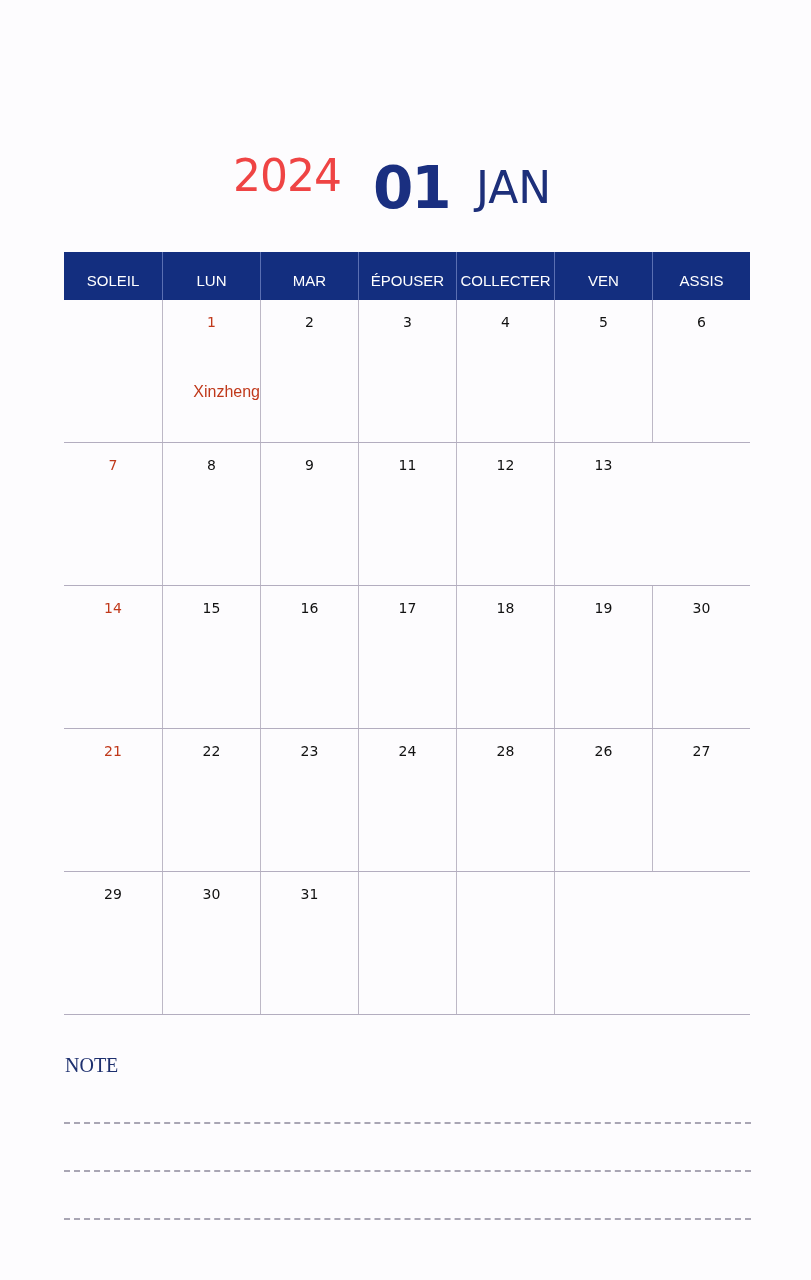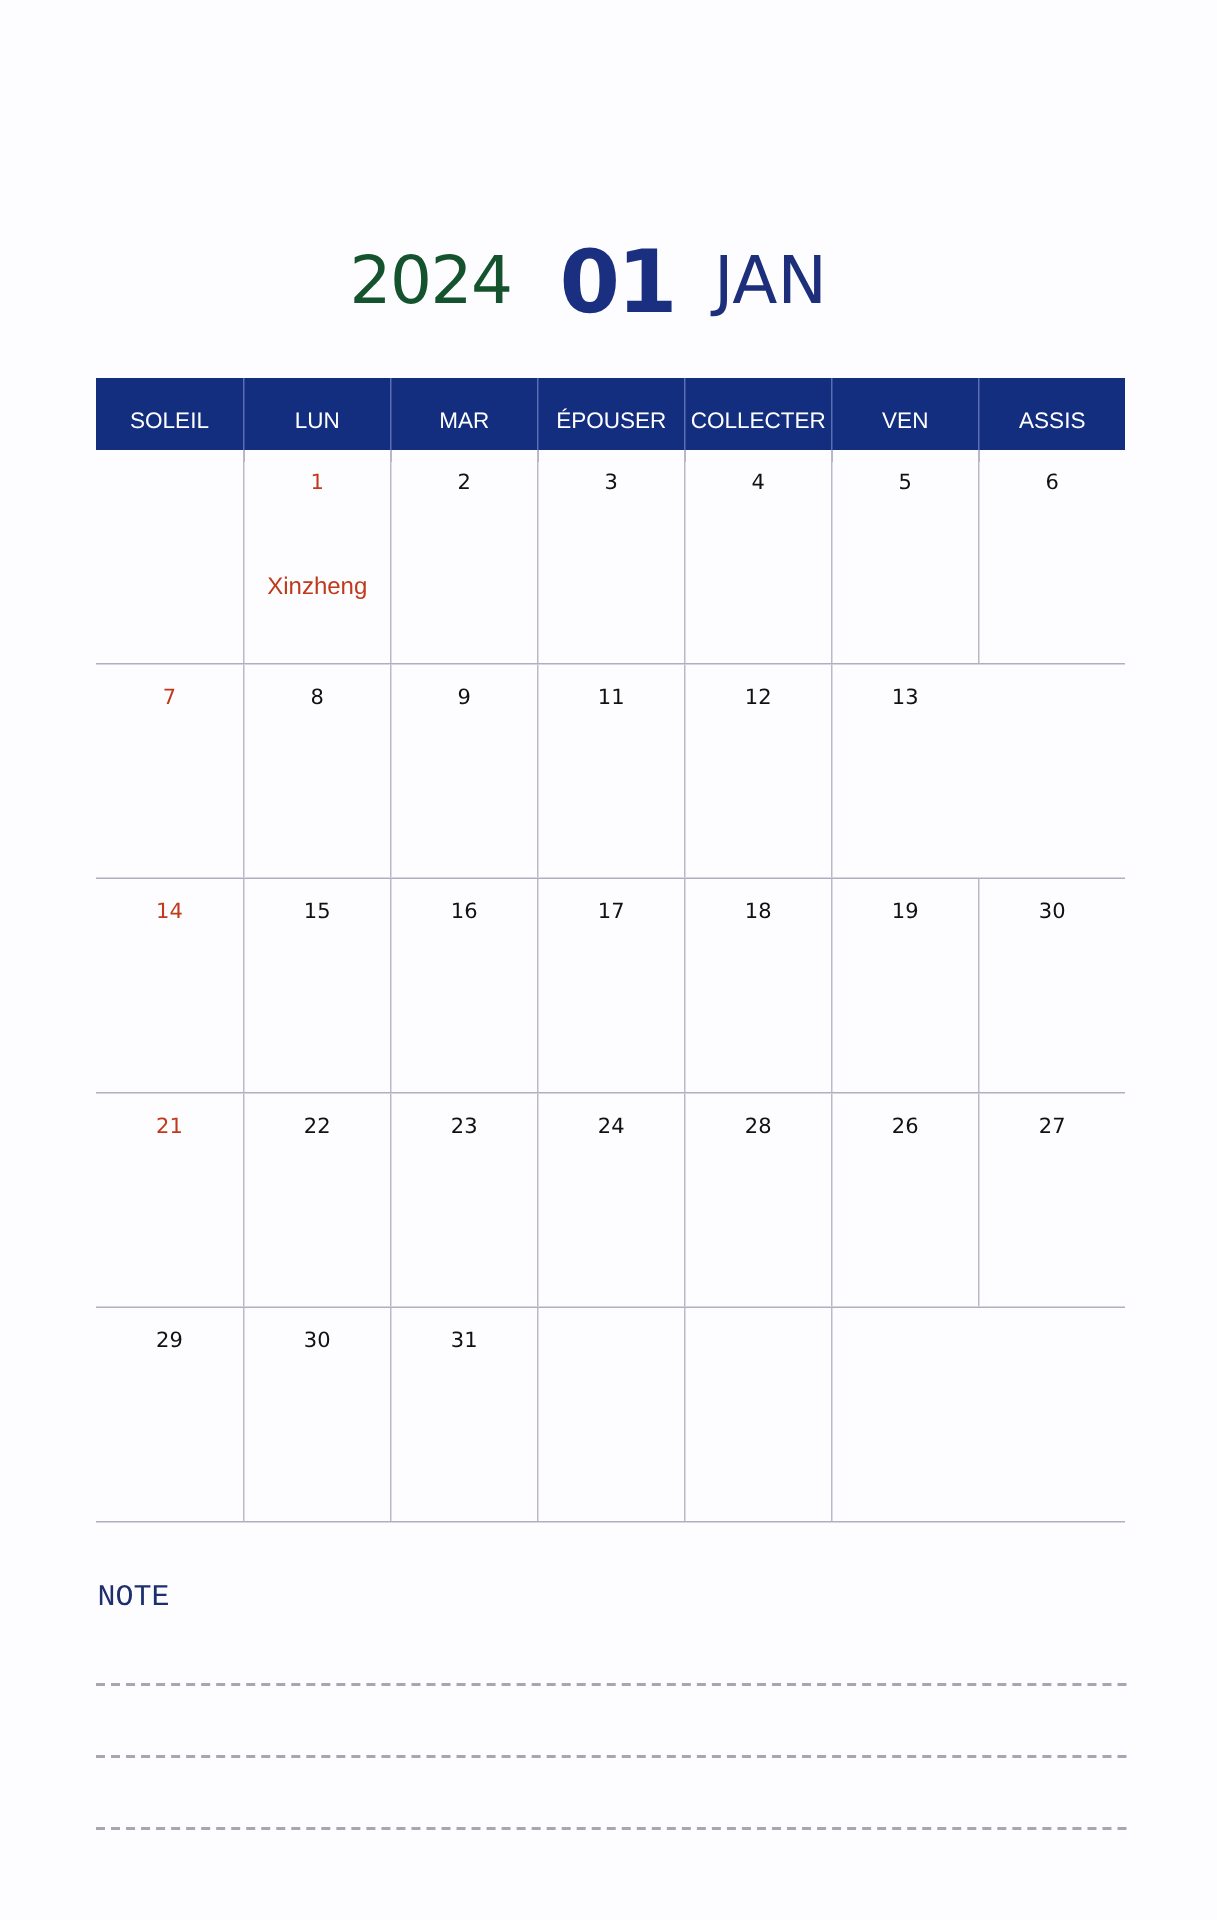--- a/index.html
+++ b/index.html
@@ -17,24 +17,24 @@
     .title {
       position: absolute;
       top: 150px;
       left: 0;
       width: 811px;
       height: 80px;
     }
     .title .year {
       position: absolute;
       left: 233px;
-      top: 12px;
+      top: 0;
       font-family: "DejaVu Sans", sans-serif;
       font-size: 44px;
-      color: #14532d;
+      color: #ef4444;
       letter-spacing: -1px;
     }
     .title .month-num {
       position: absolute;
       left: 373px;
       top: 4px;
       font-family: "DejaVu Sans", sans-serif;
       font-weight: bold;
       font-size: 58px;
       color: #1a2f80;
@@ -95,29 +95,29 @@
       font-family: "DejaVu Sans", sans-serif;
       font-size: 14px;
       color: #111111;
     }
     .day-num.red { color: #c0391b; }
     .holiday {
       position: absolute;
       top: 83px;
       left: 0;
       width: 100%;
-      text-align: center;
+      text-align: right;
       font-size: 16px;
       color: #c0391b;
     }
     .note-title {
       position: absolute;
       left: 65px;
       top: 1054px;
-      font-family: Liberation Mono, monospace;
+      font-family: Liberation Serif, serif;
       font-size: 20px;
       color: #1d2f6e;
     }
     .note-line {
       position: absolute;
       left: 64px;
       width: 687px;
       height: 0;
       border-top: 2px dashed #a9a6b4;
     }

